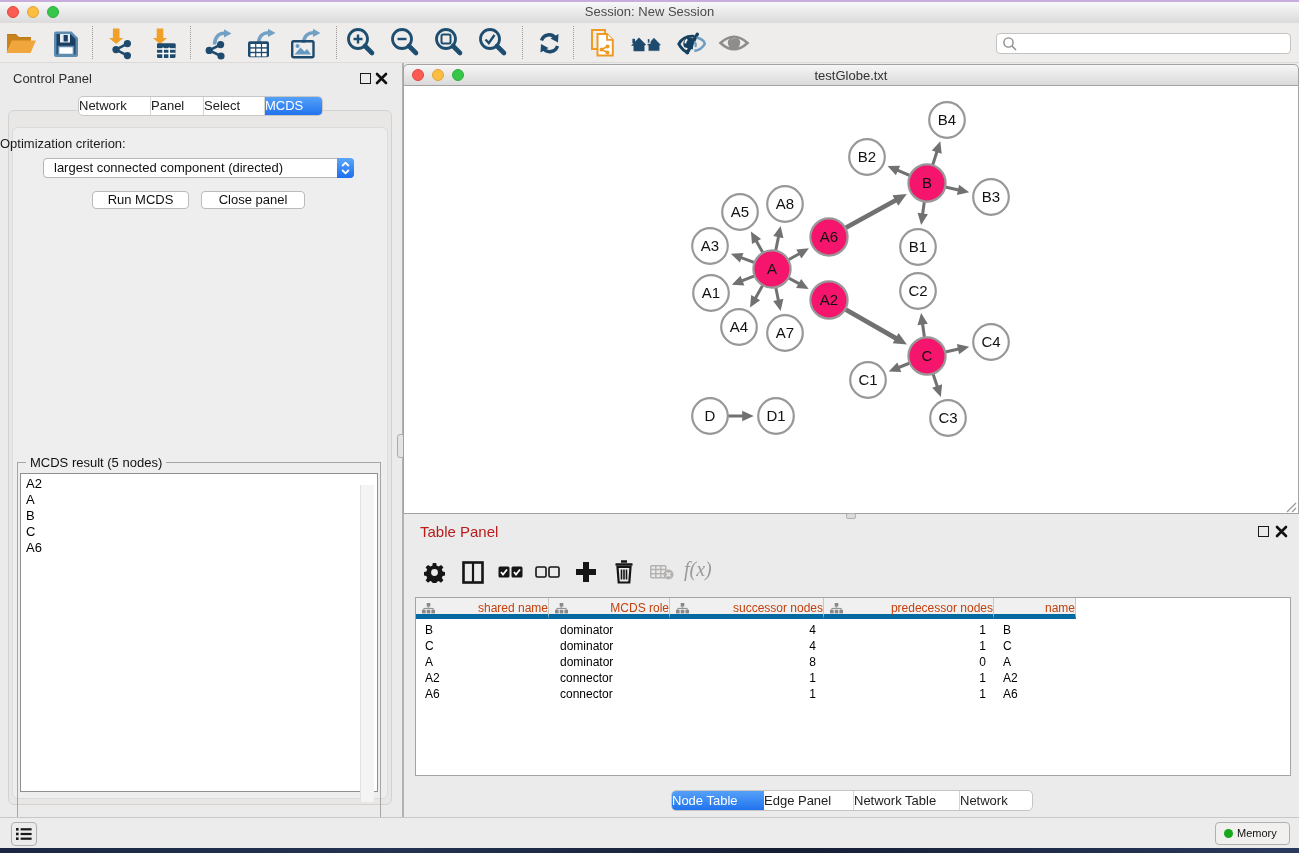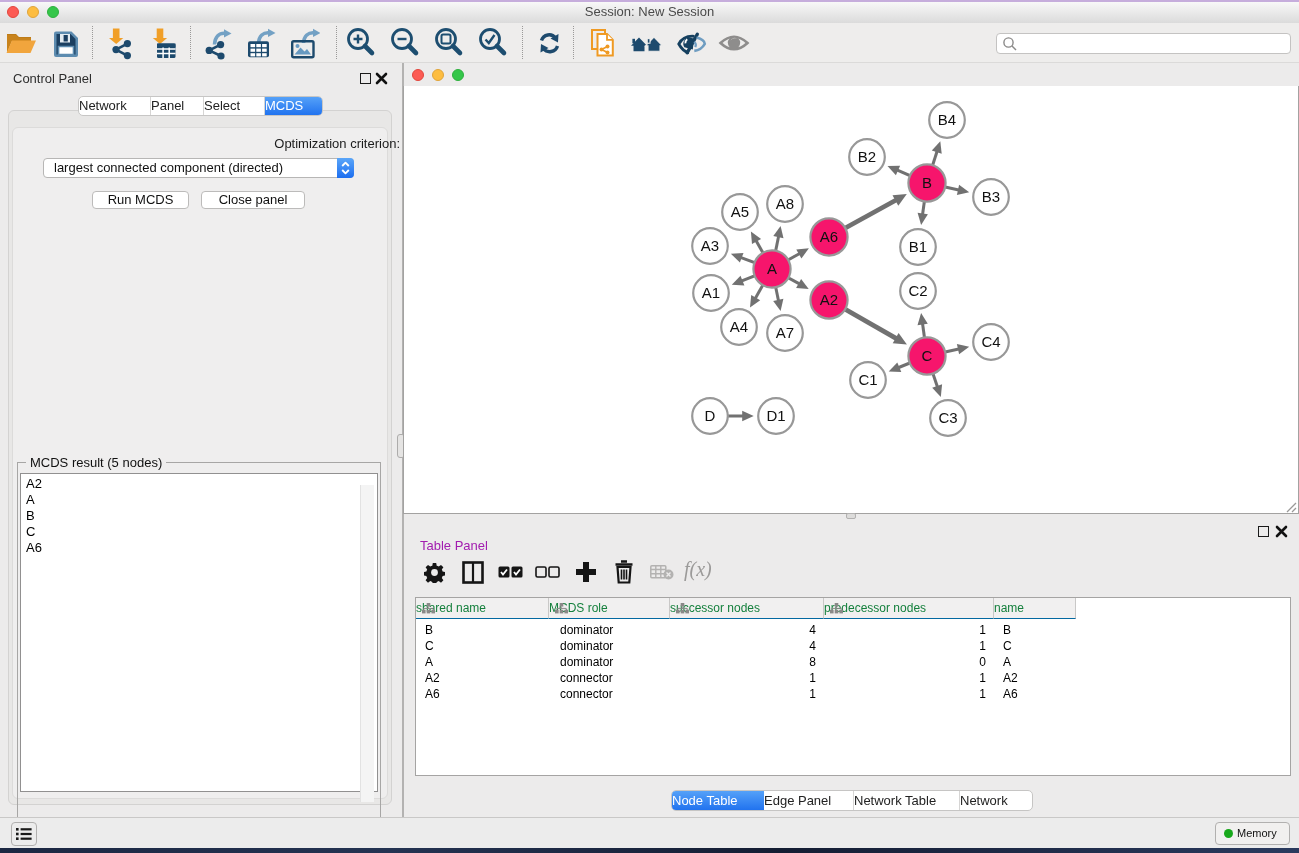--- a/index.html
+++ b/index.html
@@ -11,42 +11,42 @@
 .tbi{top:25px;width:36px;height:36px}
 .tsep{top:26px;width:1px;height:33px;border-left:1px dotted #9a9998}
 #search{left:996px;top:33px;width:295px;height:21px;background:#fff;border:1px solid #c4c3c2;border-radius:4px}
 #cpTitle{left:13px;top:71px;font-size:13px;color:#2d2d2d}
 .wbtn{width:11px;height:11px;border:1.5px solid #1a1a1a}
 #cpTabs{left:78px;top:96px;height:20px;display:flex;background:#fff;border:1px solid #c7c6c5;border-radius:5px;overflow:hidden}
 #cpTabs div{font-size:13px;line-height:18px;color:#222;text-align:left;border-right:1px solid #d6d5d4}
 #cpTabs div:last-child{border-right:none;background:linear-gradient(#55a1f8,#2173ef);color:#fff}
 #cpOuter{left:8px;top:110px;width:384px;height:695px;background:#e8e7e6;border:1px solid #d3d2d1;border-radius:6px}
 #cpInner{left:12px;top:127px;width:376px;height:672px;background:#efeeee;border:1px solid #dcdbda;border-radius:6px}
-#optLabel{left:0;top:136px;width:400px;text-align:right;font-size:13px;color:#1b1b1b}
+#optLabel{left:0;top:136px;width:400px;text-align:left;font-size:13px;color:#1b1b1b}
 #combo{left:43px;top:158px;width:311px;height:20px;background:#fff;border:1px solid #b7b6b5;border-radius:4px;font-size:13px;line-height:18px;color:#111;padding-left:10px}
 #comboBtn{left:337px;top:158px;width:17px;height:20px;background:linear-gradient(#5ba6f9,#1c6ef0);border-radius:0 4px 4px 0}
 .btn{top:191px;height:18px;background:#fff;border:1px solid #bcbbba;border-radius:4px;font-size:13px;line-height:16px;text-align:center;color:#111}
 #fs{left:17px;top:462px;width:364px;height:360px;border:1px solid #a7a6a5}
 #fsLabel{left:8px;top:-8px;background:#efeeee;padding:0 4px;font-size:13px;color:#111}
 #fsList{left:2px;top:10px;width:358px;height:319px;background:#fff;border:1px solid #919090;font-size:13px;line-height:16px;color:#000;padding:2px 0 0 5px}
 #fsScroll{right:3px;top:11px;width:14px;height:317px;background:#f4f4f4;border-left:1px solid #e2e2e2}
 #statusbar{left:0;top:817px;width:1299px;height:31px;background:#ececec;border-top:1px solid #c9c8c7}
 #listbtn{left:11px;top:822px;width:26px;height:24px;border:1px solid #b1b0af;border-radius:4px}
 #memory{left:1215px;top:822px;width:75px;height:23px;border:1px solid #b1b0af;border-radius:4px;background:#f1f0ef;font-size:11px;color:#111;line-height:21px}
 #bottomstrip{left:0;top:848px;width:1299px;height:5px;background:linear-gradient(90deg,#1b2742,#243352 30%,#141d33 60%,#2a3a5e)}
 #divider{left:402px;top:63px;width:2px;height:754px;background:#b3b2b1}
 #divhandle{left:397px;top:434px;width:8px;height:24px;background:#e5e4e3;border:1px solid #adacab;border-radius:3px}
 #nwin{left:403px;top:64px;width:896px;height:450px}
 #nwinTitle{left:0;top:0;width:896px;height:22px;background:linear-gradient(#f6f6f6,#dadada);border:1px solid #a3a2a1;border-radius:5px 5px 0 0;text-align:center;font-size:13px;line-height:21px;color:#333}
 .slight{width:12px;height:12px;border-radius:50%;top:5px}
 #nwinCanvas{left:0;top:22px;width:896px;height:428px;background:#fff;border:1px solid #a3a2a1;border-top:none}
 #hsplit{left:846px;top:513px;width:10px;height:6px;background:#dddcdb;border:1px solid #b2b1b0;border-radius:2px}
-#tpTitle{left:420px;top:538px;font-size:13px;color:#a21caf}
+#tpTitle{left:420px;top:523px;font-size:15px;color:#b91c1c}
 #tbl{left:415px;top:597px;width:876px;height:179px;background:#fff;border:1px solid #a5a4a3}
-.hcell{top:0;height:21px;background:#f1f0f0;border-right:1px solid #c9c8c7;border-bottom:1px solid #0369a1;font-size:12px;color:#15803d;text-align:left;line-height:21px}
+.hcell{top:0;height:21px;background:#f1f0f0;border-right:1px solid #c9c8c7;border-bottom:5px solid #0369a1;font-size:12px;color:#c2410c;text-align:right;line-height:21px}
 .trow{height:16px;font-size:12px;color:#000}
 .tcell{position:absolute;white-space:nowrap}
 #btabs{left:671px;top:790px;height:21px;display:flex;background:#fff;border:1px solid #c6c5c4;border-radius:5px;overflow:hidden}
 #btabs div{font-size:13px;line-height:19px;color:#222;text-align:left;border-right:1px solid #d6d5d4}
 #btabs div:first-child{background:linear-gradient(#55a1f8,#2173ef);color:#fff;border-right:none}
 #btabs div:last-child{border-right:none}
 </style></head>
 <body>
 <div class="abs" id="topstrip"></div>
 <div class="abs" id="titlebar">Session: New Session</div>
@@ -225,20 +225,21 @@
         <rect x="4.6" y="5.9" width="11" height="2.2"></rect>
         <rect x="4.6" y="10.6" width="11" height="2.2"></rect>
       </g>
     </svg>
   </div>
 <div class="abs" id="memory"><span style="display:inline-block;width:9px;height:9px;border-radius:50%;background:#17a81b;margin:0 4px 0 8px;vertical-align:-1px"></span>Memory</div>
 <div class="abs" id="bottomstrip"></div>
 <div class="abs" id="divider"></div>
 <div class="abs" id="divhandle"></div>
 <div class="abs" id="nwin">
+<div class="abs" id="nwinTitle">testGlobe.txt</div>
 <div class="abs slight" style="left:9px;background:#fc5b54;border:0.5px solid #e2463d"></div>
 <div class="abs slight" style="left:29px;background:#fdbd40;border:0.5px solid #e0a43a"></div>
 <div class="abs slight" style="left:49px;background:#35c64a;border:0.5px solid #2eb03e"></div>
 <div class="abs" id="nwinCanvas"></div>
 <svg class="abs" style="left:1px;top:23px" width="894" height="422" viewBox="0 0 894 422">
 <path d="M368 182 L351.6 152.7" stroke="#717171" stroke-width="3.0"></path>
 <path d="M346.9 144.4 L357.1 151.9 L348.0 157.0 Z" fill="#717171"></path>
 <path d="M368 182 L374.8 148.2" stroke="#717171" stroke-width="3.0"></path>
 <path d="M376.6 138.9 L379.5 151.2 L369.3 149.1 Z" fill="#717171"></path>
 <path d="M368 182 L335.8 170.1" stroke="#717171" stroke-width="3.0"></path>

